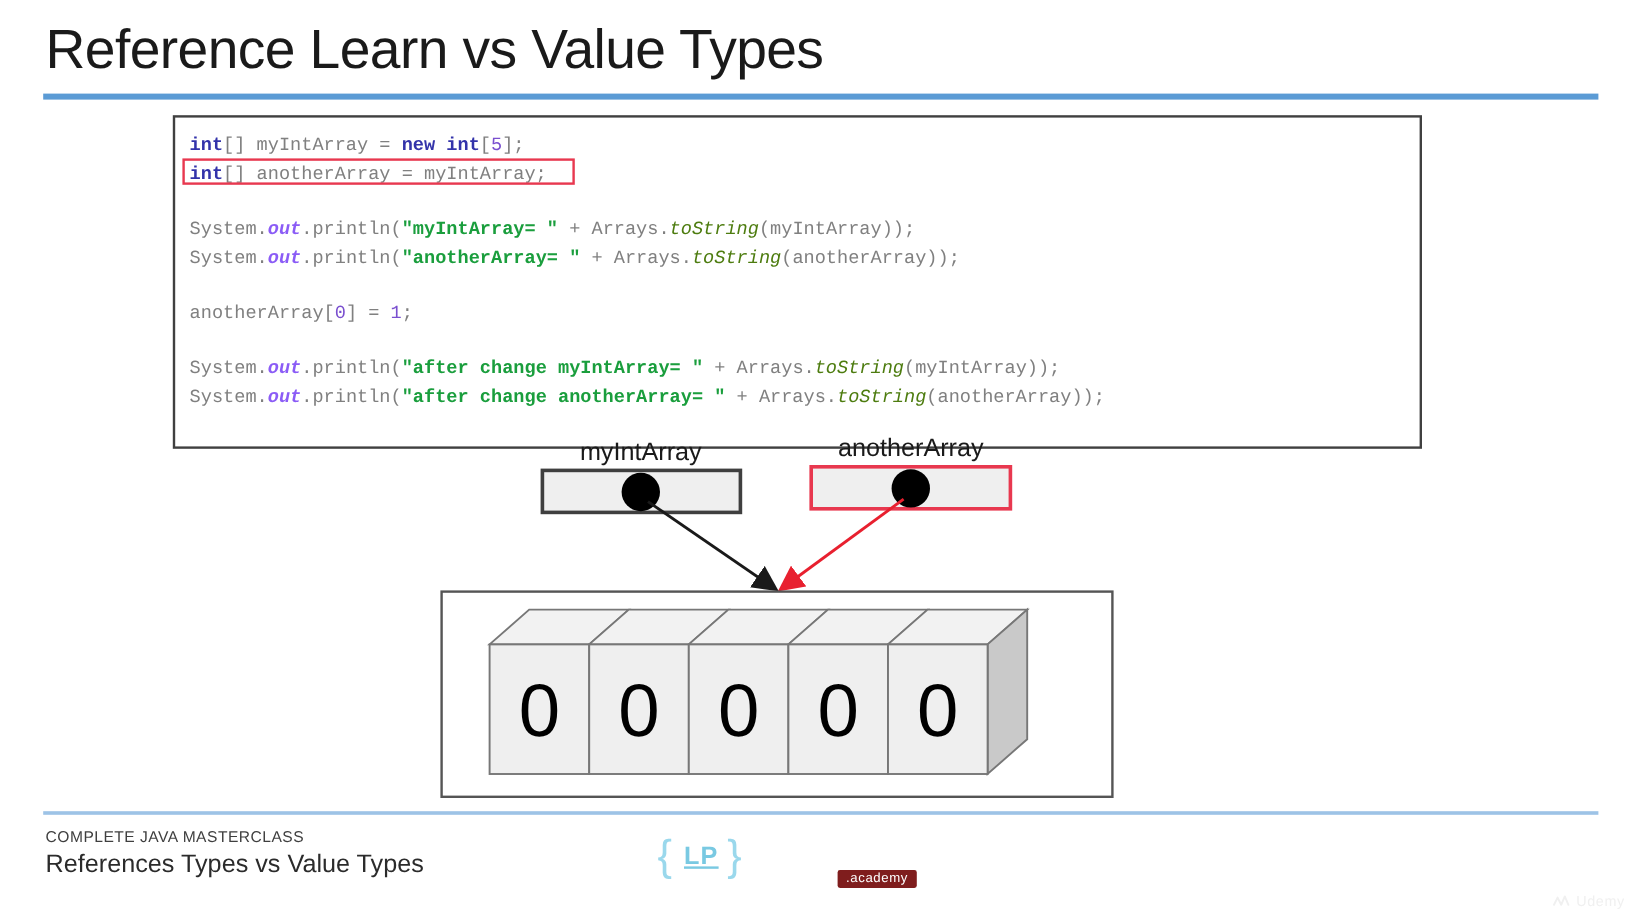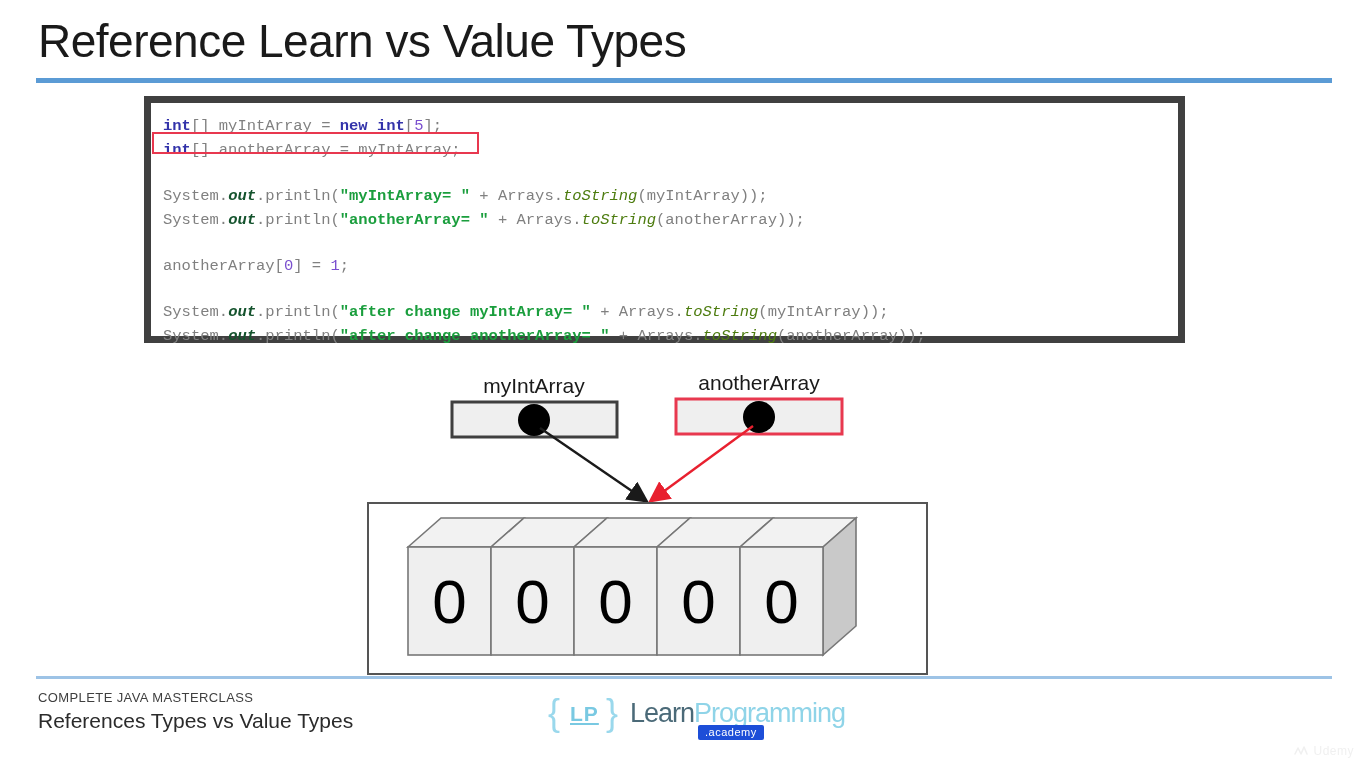--- a/index.html
+++ b/index.html
@@ -36,22 +36,22 @@
     height: 5px;
     background: #5b9bd5;
   }
 
   
   .code-box {
     position: absolute;
     left: 144px;
     top: 96px;
     width: 1041px;
-    height: 247px;
-    border: 7px solid #404040;
+    height: 278px;
+    border: 2px solid #404040;
     background: #ffffff;
     box-sizing: border-box;
     text-decoration: underline;
   }
   .code-inner {
     position: absolute;
     left: 12px;
     top: 11px;
     right: 6px;
     font-family: "Liberation Mono", "DejaVu Sans Mono", monospace;
@@ -59,41 +59,41 @@
     line-height: 24px;
     color: #808080;
     white-space: pre;
   }
   .code-line { height: 24px; white-space: pre; }
   .code-line.blank { height: 22px; }
 
   .tok-kw   { color: #3333aa; font-weight: bold; }
   .tok-num  { color: #7a4fcf; }
   .tok-str  { color: #1a9e3d; font-weight: bold; }
-  .tok-fld  { color: #14532d; font-weight: bold; font-style: italic; }
+  .tok-fld  { color: #8b5cf6; font-weight: bold; font-style: italic; }
   .tok-mth  { color: #4d7c0f; font-style: italic; }
   .tok-plain{ color: #808080; }
 
   
   .code-highlight {
     position: absolute;
     left: 152px;
     top: 132px;
     width: 327px;
     height: 22px;
     border: 2px solid #e8384f;
     box-sizing: border-box;
     pointer-events: none;
   }
 
   
   .diagram {
     position: absolute;
     left: 0;
-    top: 362px;
+    top: 352px;
     width: 1366px;
     height: 322px;
   }
   .diagram svg { display: block; }
 
   .var-label {
     font-family: "Liberation Sans", sans-serif;
     font-size: 21px;
     fill: #1a1a1a;
   }
@@ -180,21 +180,21 @@
     letter-spacing: -1px;
     white-space: nowrap;
   }
   .logo-prog {
     color: #8fd4e8;
   }
   .logo-academy {
     position: absolute;
     left: 150px;
     top: 29px;
-    background: #1d4ed8;
+    background: #7f1d1d;
     color: #ffffff;
     font-size: 11px;
     padding: 1px 7px 2px 7px;
     letter-spacing: 0.5px;
     border-radius: 2px;
   }
 
   
   .watermark {
     position: absolute;
@@ -268,21 +268,20 @@
 </div>
 
 <div class="footer-rule"></div>
 <div class="footer-kicker">COMPLETE JAVA MASTERCLASS</div>
 <div class="footer-subtitle">References Types vs Value Types</div>
 
 <div class="logo">
   <span class="logo-brace">{</span>
   <span class="logo-lp">LP</span>
   <span class="logo-brace2">}</span>
-  <span class="logo-learn"><span>Learn</span><span class="logo-prog">Programming</span></span>
   <span class="logo-academy">.academy</span>
 </div>
 
 <div class="watermark">
   <svg width="16" height="12" viewBox="0 0 16 12" aria-hidden="true">
     <path d="M1 9 L4 3 L7 9 L10 2 L13 9" stroke="#f0f0f0" stroke-width="1.6" fill="none" stroke-linecap="round" stroke-linejoin="round"></path>
   </svg>
   <span>Udemy</span>
 </div>
 

